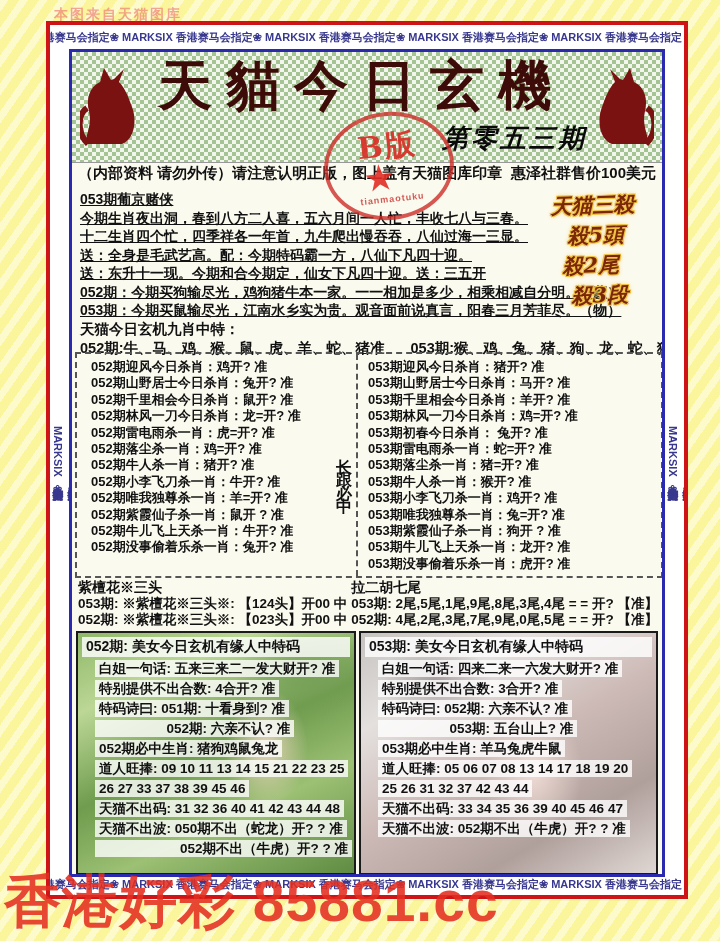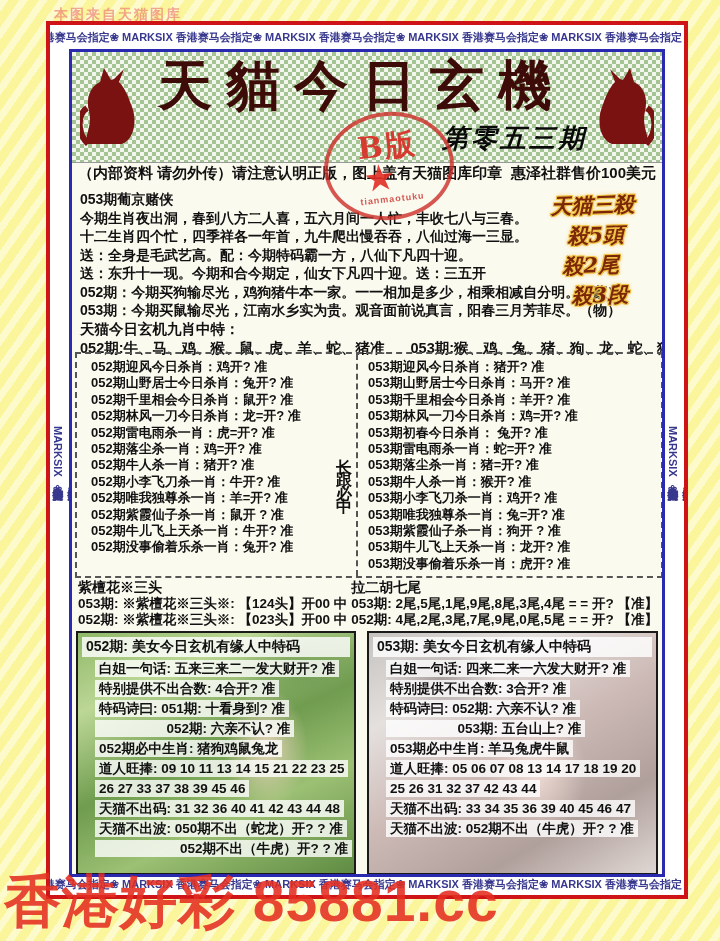--- a/index.html
+++ b/index.html
@@ -44,21 +44,21 @@
     border:4px solid rgba(205,45,40,.8);border-radius:50%;transform:rotate(-6deg);box-sizing:border-box;}
   .stamp-edition{position:absolute;left:0;right:0;top:10px;text-align:center;font-size:30px;font-weight:900;color:rgba(215,50,40,.95);font-family:"DejaVu Serif",serif;letter-spacing:2px;}
   .stamp-star{position:absolute;left:36px;top:42px;font-size:32px;color:rgba(225,45,35,.9);}
   .stamp-arc{position:absolute;left:0;right:0;bottom:12px;text-align:center;font-size:9px;color:rgba(205,60,55,.85);letter-spacing:1px;}
 
   
   .notice{position:absolute;left:6px;right:6px;top:112px;display:flex;justify-content:space-between;font-size:15px;font-weight:900;white-space:nowrap;align-items:flex-end;}
 
   
   .poem{position:absolute;left:8px;top:138px;width:485px;font-size:14px;line-height:18.5px;font-weight:700;}
-  .poem-line{white-space:nowrap;}
+  .poem-line{white-space:nowrap;text-decoration:underline;}
 
   
   .sankill{position:absolute;right:6px;top:138px;width:104px;transform:rotate(-2deg);}
   .sankill-line{font-family:"DejaVu Serif",serif;font-weight:900;font-style:italic;font-size:21px;line-height:30px;color:#7a2608;white-space:nowrap;
     text-shadow:0 0 5px #f2c34a,1px 1px 0 #eebf3e,-1px -1px 0 #eebf3e,1px -1px 0 #eebf3e,-1px 1px 0 #eebf3e;}
   .sankill-line:nth-child(2){margin-left:16px;}
   .sankill-line:nth-child(3){margin-left:10px;}
   .sankill-line:nth-child(4){margin-left:18px;}
 
   
@@ -76,21 +76,21 @@
 
   
   .tails{position:absolute;left:6px;top:527px;right:4px;display:flex;}
   .tails-col{font-size:13.5px;line-height:16.5px;font-weight:700;}
   .tails-col.first{width:287px;}
   .tails-col.second{flex:1;}
   .tails-header{font-size:14px;font-weight:700;}
   .tails-col > div{white-space:nowrap;}
 
   
-  .photo-row{position:absolute;left:4px;top:579px;right:4px;height:244px;display:flex;gap:11px;}
+  .photo-row{position:absolute;left:4px;top:579px;right:4px;height:244px;display:flex;gap:3px;}
   .photo-box{border:2px solid #1a1a1a;box-sizing:border-box;position:relative;overflow:hidden;}
   .photo-box.left{width:280px;
     background:
       radial-gradient(ellipse 60px 85px at 68% 48%, rgba(236,214,192,.95), rgba(236,214,192,0) 70%),
       radial-gradient(ellipse 95px 60px at 82% 16%, rgba(116,158,86,.85), transparent 72%),
       linear-gradient(155deg,#8fb868 0%,#bcd796 22%,#6f9c4e 48%,#9cc074 70%,#5e8c42 100%);}
   .photo-box.right{flex:1;
     background:
       radial-gradient(ellipse 72px 95px at 58% 58%, rgba(242,222,216,.95), transparent 70%),
       radial-gradient(ellipse 80px 50px at 25% 20%, rgba(150,140,138,.8), transparent 72%),

